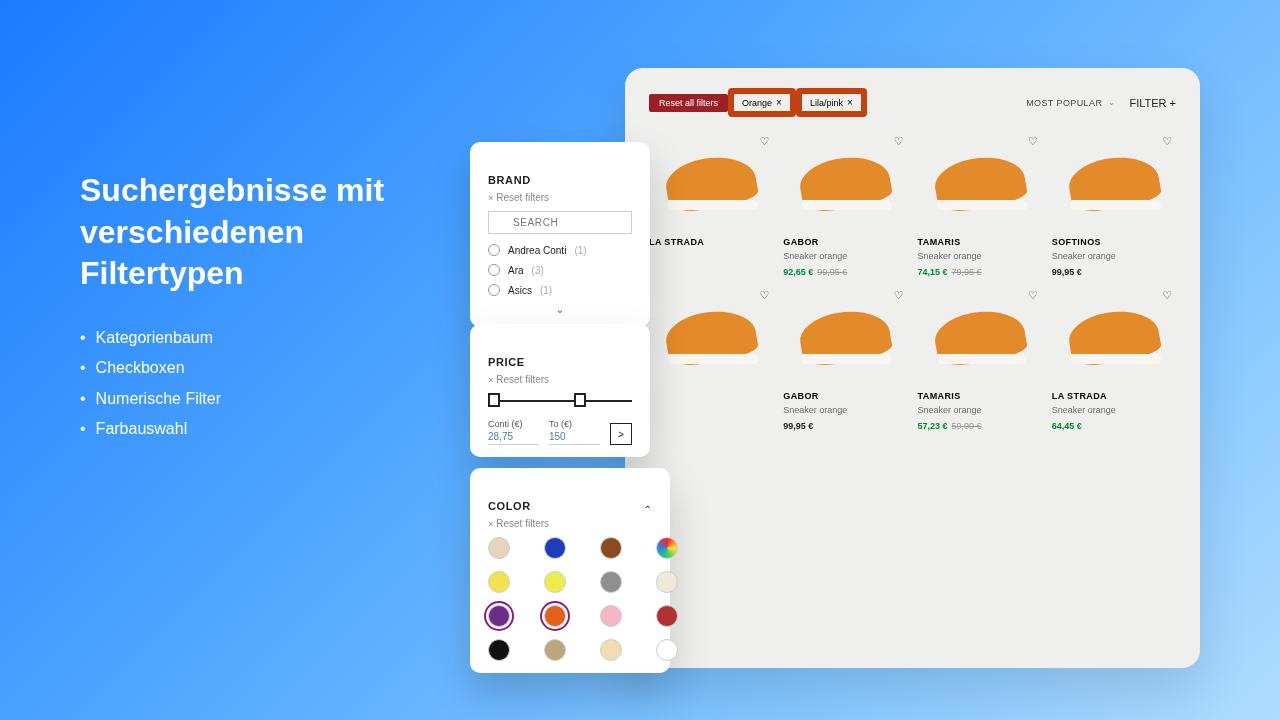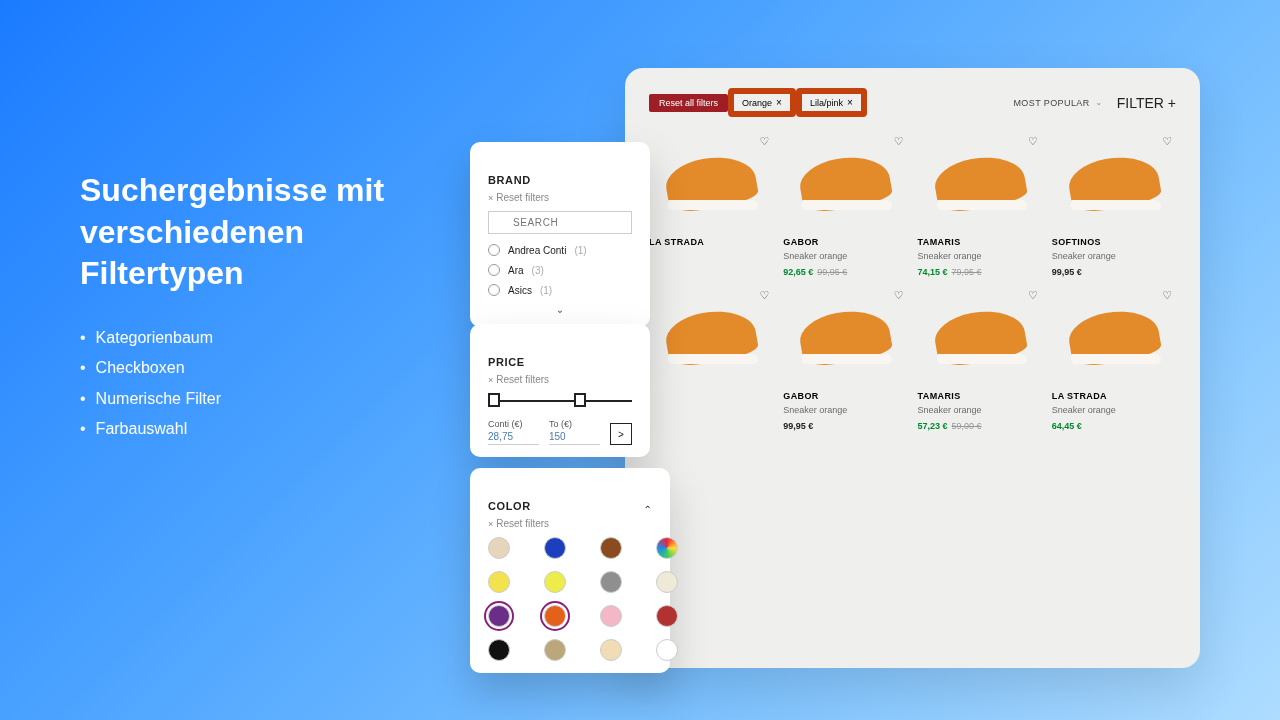--- a/index.html
+++ b/index.html
@@ -37,21 +37,21 @@
   .btn-reset {
     background:#9d1e25; color:#fff; border:none; padding:4px 10px; border-radius:2px; font-size:9px;
   }
   .chip {
     border:6px solid #c2410c; padding:3px 8px; font-size:9px; border-radius:4px; display:inline-flex; align-items:center; gap:4px; background:transparent;
   }
   .chip .x { font-size:10px; }
   .spacer { flex:1; }
   .sort { font-size:9px; letter-spacing:0.4px; display:flex; align-items:center; gap:6px; color:#444; }
   .sort .chev { font-size:8px; color:#888;}
-  .filterlink { font-size:14px; margin-left:14px; color:#222; }
+  .filterlink { font-size:11px; margin-left:14px; color:#222; }
 
   .grid {
     display:grid; grid-template-columns: repeat(4, 1fr); gap:10px 10px;
   }
   .card { position:relative; }
   .heart { position:absolute; top:2px; right:4px; color:#555; font-size:11px; }
   .thumb {
     width:100%; height:100px; display:flex; align-items:center; justify-content:center;
   }
   .shoe {

